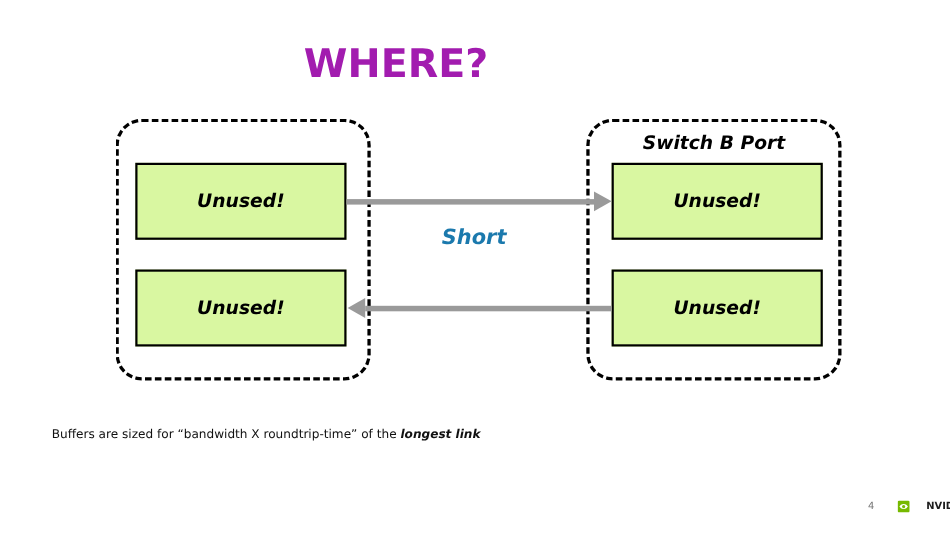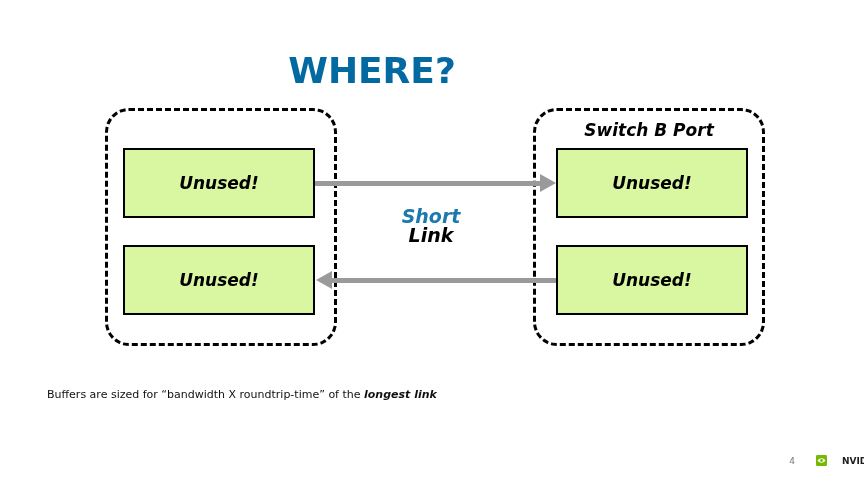--- a/index.html
+++ b/index.html
@@ -2,22 +2,22 @@
 <html><head>
 <meta charset="utf-8">
 <style>
   html,body{margin:0;padding:0;background:#fff;}
   .slide{
     position:relative;width:864px;height:486px;background:#ffffff;overflow:hidden;
     font-family:"DejaVu Sans","Liberation Sans",sans-serif;color:#111;
   }
   
   .title{
-    position:absolute;left:0;top:38px;width:720px;margin:12px;
-    text-align:center;font-size:36px;font-weight:bold;color:#0369a1;letter-spacing:0px;
+    position:absolute;left:0;top:38px;width:720px;margin:0;
+    text-align:center;font-size:36px;font-weight:bold;color:#a21caf;letter-spacing:0px;
   }
   
   .group{
     position:absolute;top:108px;width:226px;height:232px;
     border:3px dashed #000;border-radius:24px;background:#fff;
   }
   .group-a{left:105px;}
   .group-b{left:533px;}
   .group-label{
     position:absolute;left:0;top:9px;width:100%;text-align:center;
@@ -110,21 +110,20 @@
     </div>
   </div>
 
   <div class="arrow-line arrow-line-top"></div>
   <div class="arrow-head arrow-head-right"></div>
   <div class="arrow-line arrow-line-bottom"></div>
   <div class="arrow-head arrow-head-left"></div>
 
   <div class="link-label">
     <div class="link-word1">Short</div>
-    <div class="link-word2">Link</div>
   </div>
 
   <p class="note note1"><span>Buffers are sized for “bandwidth X roundtrip-time” of the </span><span class="bi">longest link</span></p>
 
 
   <div class="page-number">4</div>
   <div class="brand">
     <svg class="eye-icon" width="11" height="11" viewBox="0 0 24 24" aria-hidden="true">
       <rect x="0" y="0" width="24" height="24" rx="3" fill="#76b900"></rect>
       <path d="M12 7c-4.2 0-7.3 2.9-8.4 5 1.1 2.1 4.2 5 8.4 5s7.3-2.9 8.4-5c-1.1-2.1-4.2-5-8.4-5zm0 8.2a3.2 3.2 0 1 1 0-6.4 3.2 3.2 0 0 1 0 6.4z" fill="#ffffff"></path>

